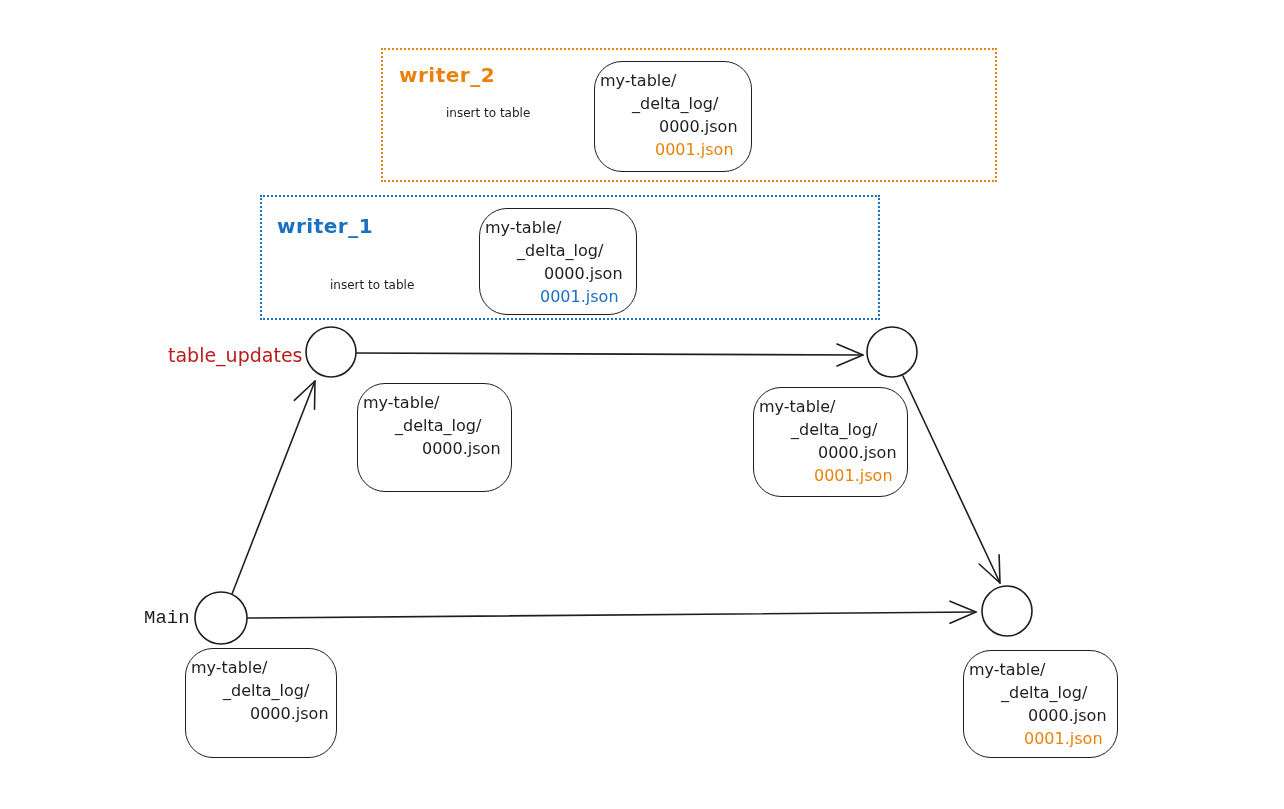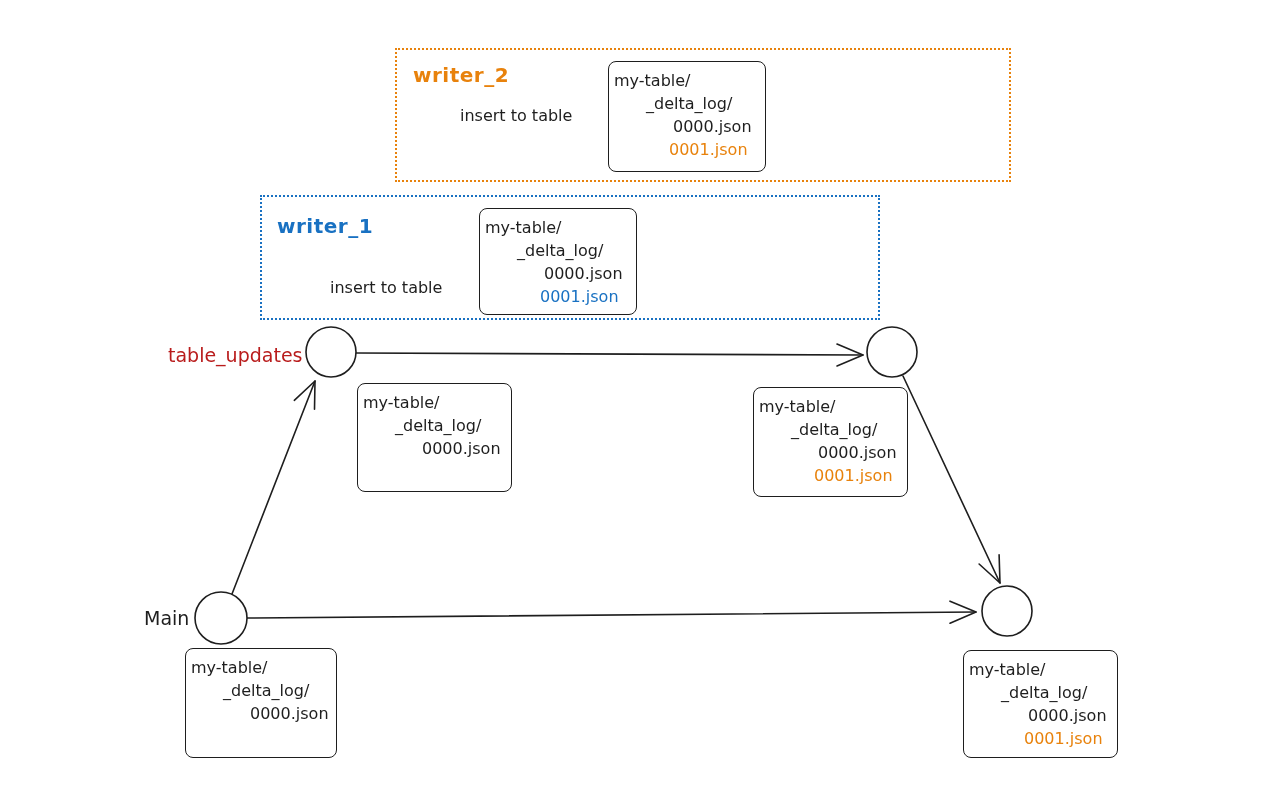--- a/index.html
+++ b/index.html
@@ -25,32 +25,32 @@
   }
   .writer-name {
     position: absolute;
     font-size: 20px;
     font-weight: bold;
     letter-spacing: 0.5px;
     white-space: nowrap;
   }
   .action-label {
     position: absolute;
-    font-size: 16px;
+    font-size: 12px;
     white-space: nowrap;
   }
   .branch-label {
     position: absolute;
     font-size: 19px;
     white-space: nowrap;
   }
   .file-box {
     position: absolute;
     border: 1.7px solid;
-    border-radius: 8px;
+    border-radius: 28px;
     padding-top: 7px;
     font-size: 16px;
     line-height: 23px;
     background: transparent;
   }
   .file-box .fline { white-space: nowrap; }
   .file-box .fline:nth-child(1) { padding-left: 5px; }
   .file-box .fline:nth-child(2) { padding-left: 37px; }
   .file-box .fline:nth-child(3) { padding-left: 64px; }
   .file-box .fline:nth-child(4) { padding-left: 60px; }
@@ -75,21 +75,21 @@
       <path d="M247,618 L976,612"></path>
       <path d="M950,623.2 L976,612 L950,601.2"></path>
 
       <circle cx="331" cy="352" r="25" fill="#ffffff" style="fill: rgb(255, 255, 255);"></circle>
       <circle cx="892" cy="352" r="25" fill="#ffffff" style="fill: rgb(255, 255, 255);"></circle>
       <circle cx="221" cy="618" r="26" fill="#ffffff" style="fill: rgb(255, 255, 255);"></circle>
       <circle cx="1007" cy="611" r="25" fill="#ffffff" style="fill: rgb(255, 255, 255);"></circle>
     </g>
   </svg>
 
-  <div class="writer-group" style="left: 395px; top: 48px; width: 616px; height: 134px; border-color: rgb(232, 130, 12);">
+  <div class="writer-group" style="left: 381px; top: 48px; width: 616px; height: 134px; border-color: rgb(232, 130, 12);">
     <div class="writer-name" style="left: 16px; top: 13px; color: rgb(232, 130, 12);">writer_2</div>
     <div class="action-label" style="left: 63px; top: 56px; color: rgb(30, 30, 30);">insert to table</div>
     <div class="file-box" style="left: 211px; top: 11px; width: 158px; height: 111px; border-color: rgb(30, 30, 30);">
       <div class="fline" style="color: rgb(30, 30, 30);">my-table/</div>
       <div class="fline" style="color: rgb(30, 30, 30);">_delta_log/</div>
       <div class="fline" style="color: rgb(30, 30, 30);">0000.json</div>
       <div class="fline" style="color: rgb(232, 130, 12);">0001.json</div>
     </div>
   </div>
 
@@ -98,21 +98,21 @@
     <div class="action-label" style="left: 68px; top: 81px; color: rgb(30, 30, 30);">insert to table</div>
     <div class="file-box" style="left: 217px; top: 11px; width: 158px; height: 107px; border-color: rgb(30, 30, 30);">
       <div class="fline" style="color: rgb(30, 30, 30);">my-table/</div>
       <div class="fline" style="color: rgb(30, 30, 30);">_delta_log/</div>
       <div class="fline" style="color: rgb(30, 30, 30);">0000.json</div>
       <div class="fline" style="color: rgb(25, 113, 194);">0001.json</div>
     </div>
   </div>
 
   <div class="branch-label" style="left: 168px; top: 344px; color: #b91c1c;">table_updates</div>
-  <div class="branch-label" style="left: 144px; top: 607px; color: rgb(30, 30, 30);">Main</div>
+  <div class="branch-label" style="left: 144px; top: 607px; color: rgb(30, 30, 30); font-family: Liberation Mono, monospace;">Main</div>
 
   <div class="file-box" style="left: 357px; top: 383px; width: 155px; height: 109px; border-color: rgb(30, 30, 30);">
     <div class="fline" style="color: rgb(30, 30, 30);">my-table/</div>
     <div class="fline" style="color: rgb(30, 30, 30);">_delta_log/</div>
     <div class="fline" style="color: rgb(30, 30, 30);">0000.json</div>
   </div>
 
   <div class="file-box" style="left: 753px; top: 387px; width: 155px; height: 110px; border-color: rgb(30, 30, 30);">
     <div class="fline" style="color: rgb(30, 30, 30);">my-table/</div>
     <div class="fline" style="color: rgb(30, 30, 30);">_delta_log/</div>

